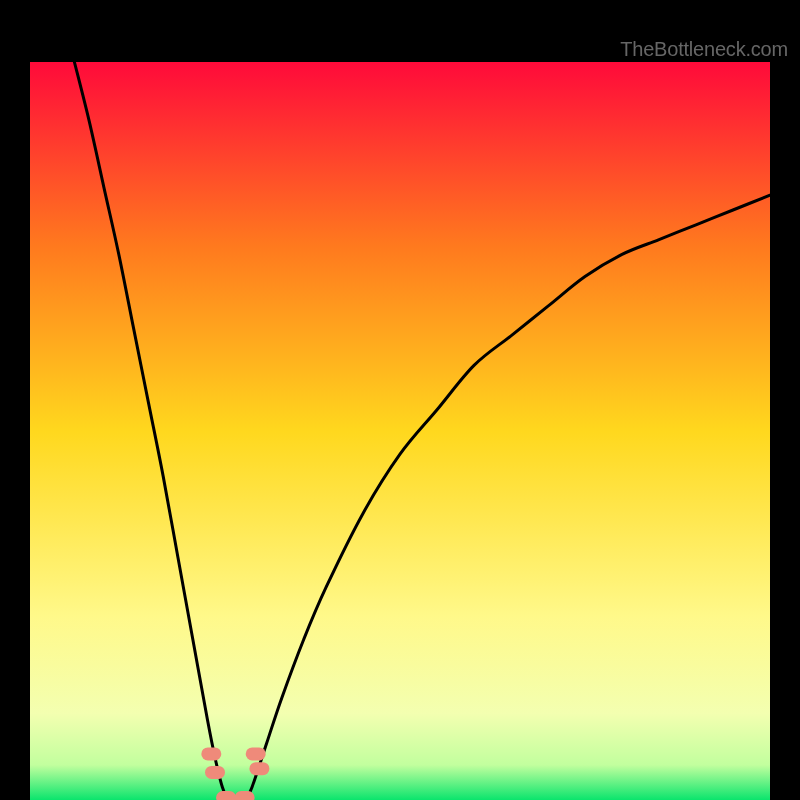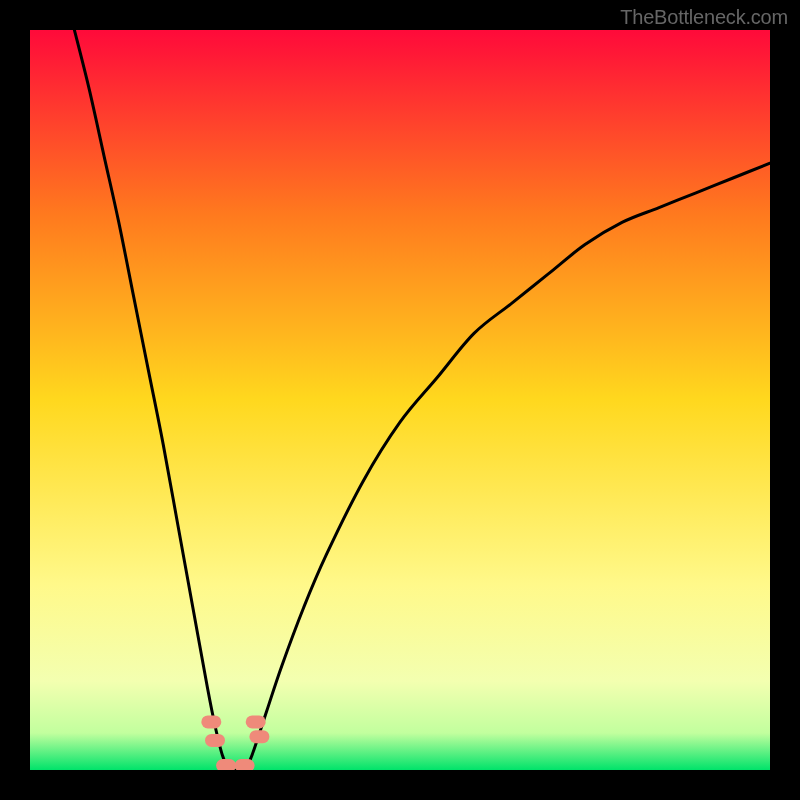--- a/index.html
+++ b/index.html
@@ -9,20 +9,21 @@
     height: 800px;
     overflow: hidden;
     background: #000;
     font-family: Arial, Helvetica, sans-serif;
   }
   .frame {
     position: relative;
     width: 800px;
     height: 596px;
     background: #000;
+    margin-top: 32px;
   }
   .plot-area {
     position: absolute;
     left: 30px;
     top: 30px;
     width: 740px;
     height: 740px;
   }
   .attribution {
     position: absolute;

